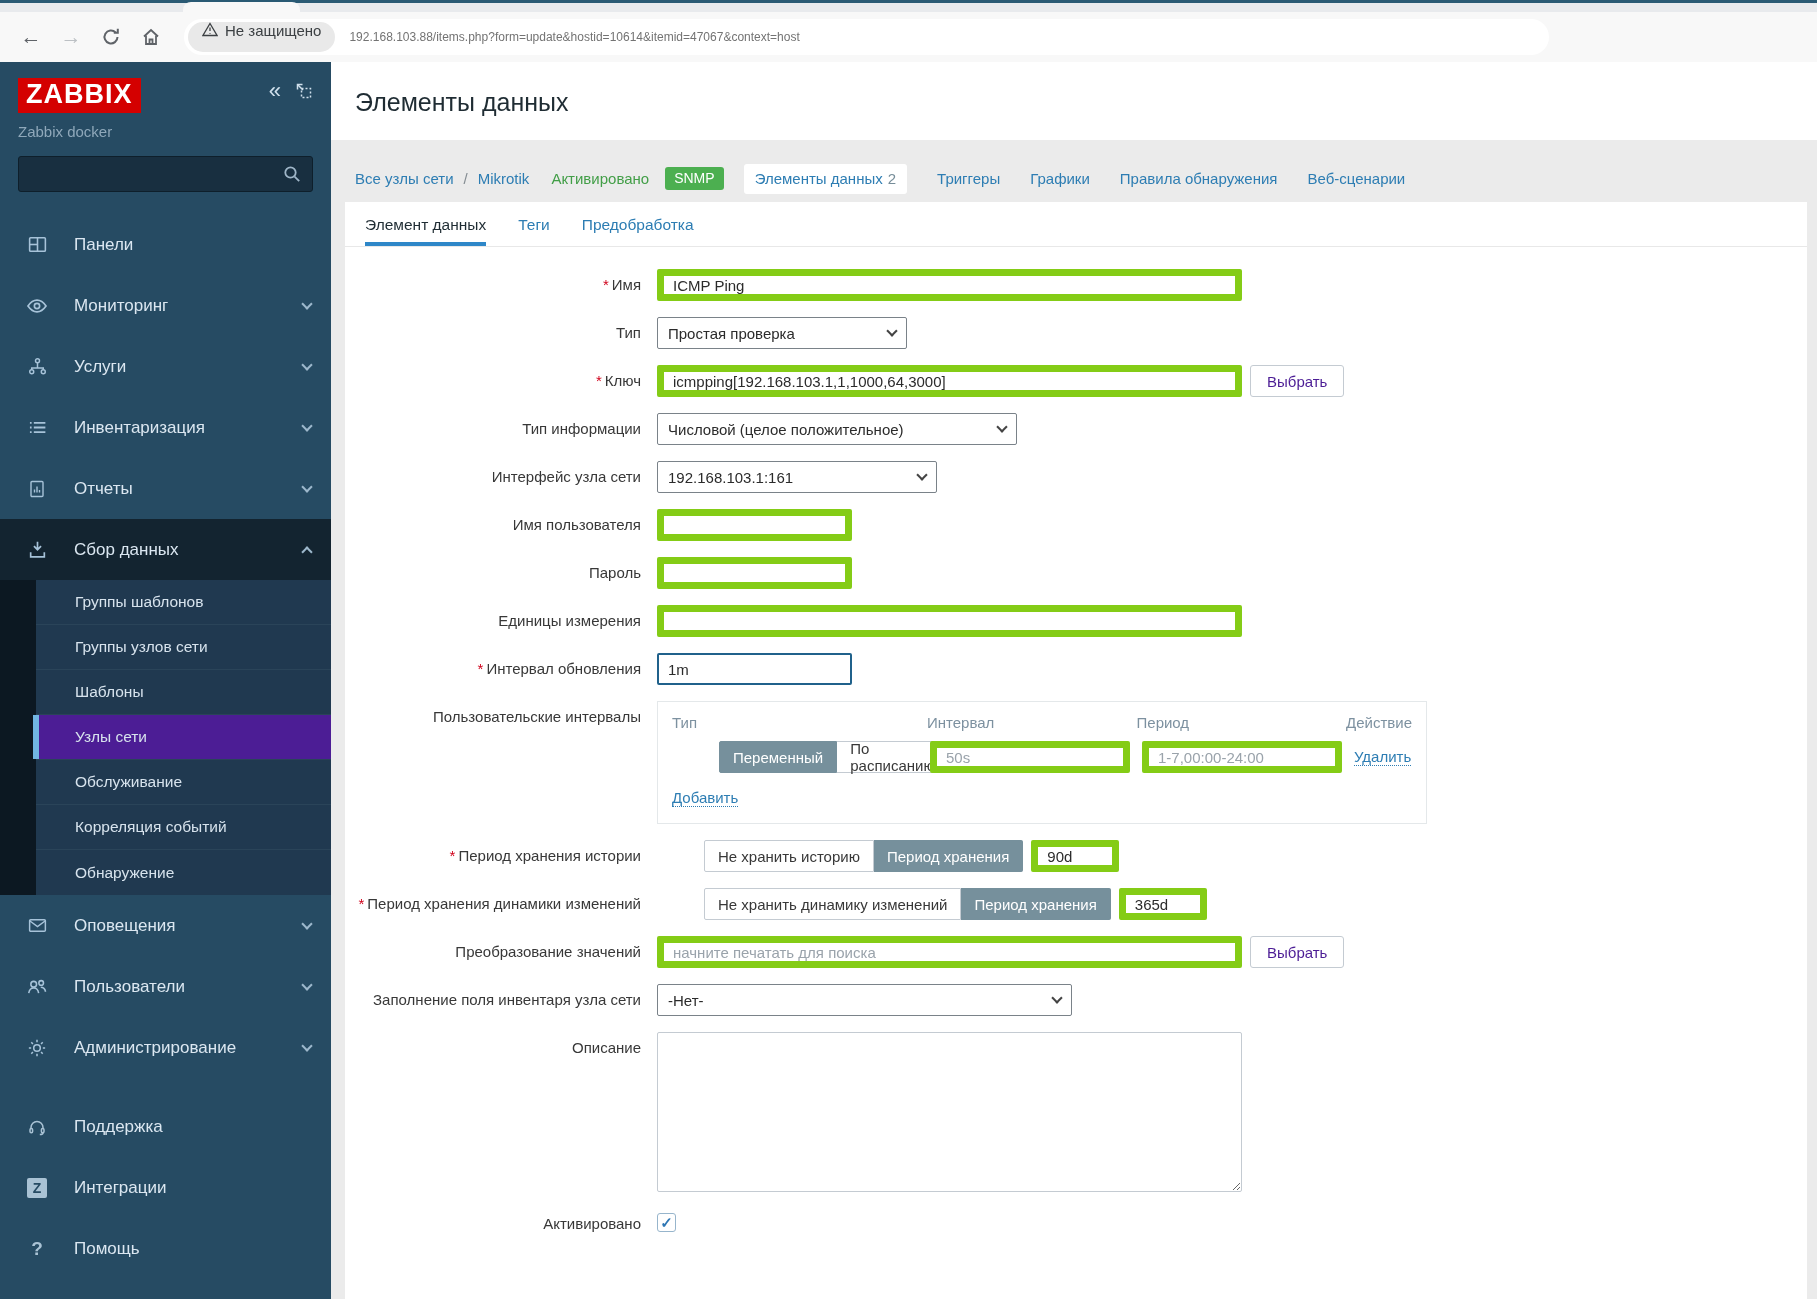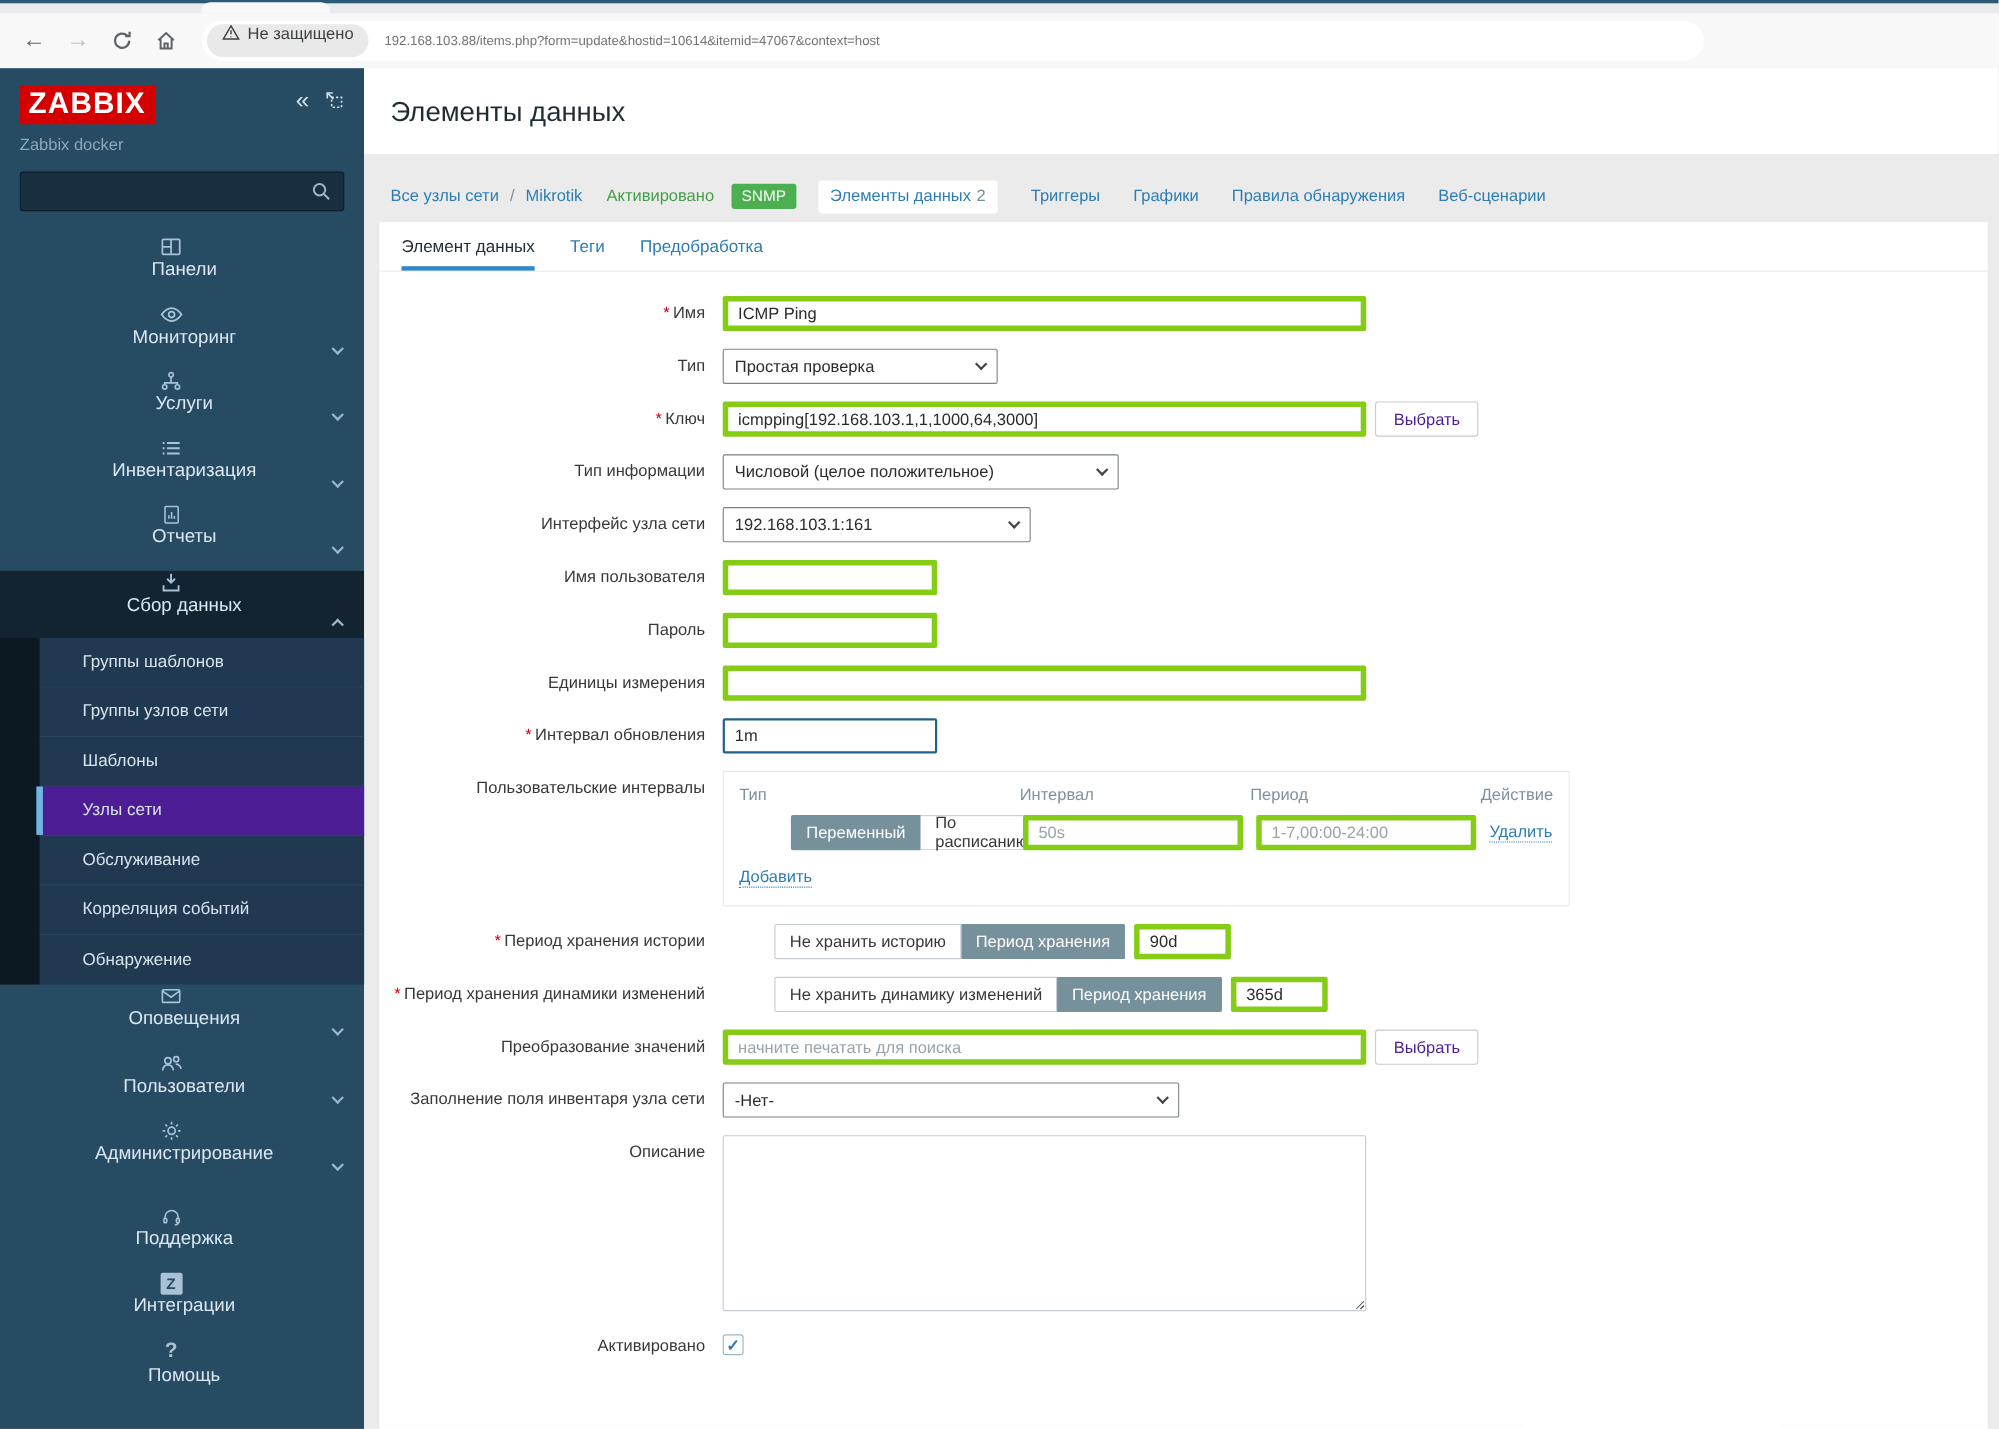--- a/index.html
+++ b/index.html
@@ -29,21 +29,21 @@
   .logo-row { display:flex; align-items:flex-start; padding:16px 18px 0 18px; }
   .logo { background:#d40000; color:#ffffff; font-weight:bold; font-size:27px; letter-spacing:1px;
     padding:1px 8px 3px 8px; }
   .logo-btns { margin-left:auto; display:flex; align-items:center; gap:14px; padding-top:4px; }
   .collapse-glyph { font-size:22px; color:#cfe0ec; line-height:16px; cursor:pointer; }
   .server-name { color:#8fa8ba; font-size:15px; padding:10px 18px 0 18px; }
   .search-box { margin:16px 18px 0 18px; height:36px; background:#182f40; border:1px solid #0e1f2b;
     border-radius:3px; display:flex; align-items:center; padding:0 10px; }
   .search-box input { flex:1; background:transparent; border:none; outline:none; color:#dbe7f1; font-size:15px; }
   .menu { margin-top:22px; }
-  .m-item { height:61px; display:flex; align-items:center; padding:0 20px 0 24px; cursor:pointer; font-size:17px;flex-direction:column; }
+  .m-item { height:61px; display:flex; align-items:center; padding:0 20px 0 24px; cursor:pointer; font-size:17px; }
   .m-item .mi-ico { width:26px; margin-right:24px; display:flex; justify-content:center; }
   .m-item .chev { margin-left:auto; }
   .chev { width:8px; height:8px; border-right:2px solid #9db8cc; border-bottom:2px solid #9db8cc;
     transform:rotate(45deg); margin-top:-4px; }
   .chev.up { transform:rotate(-135deg); margin-top:4px; }
   .m-item.section-open { background:#132430; }
   .submenu { background:#203950; position:relative; }
   .submenu::before { content:""; position:absolute; left:0; top:0; bottom:0; width:36px; background:#0c1822; }
   .s-item { position:relative; height:45px; display:flex; align-items:center; margin-left:36px;
     padding-left:39px; font-size:15.5px; color:#d7e3ed; border-bottom:1px solid #2a4459; cursor:pointer; }
@@ -74,21 +74,21 @@
   .tabs-row { display:flex; gap:32px; padding:14px 0 0 20px; border-bottom:1px solid #e8e8e8; font-size:15.5px; }
   .tab { padding-bottom:12px; position:relative; cursor:pointer; }
   .tab.active { color:#1f2c33; }
   .tab.active::after { content:""; position:absolute; left:0; right:0; bottom:0; height:4px; background:#2e87c8; }
 
   .form { padding-top:22px; font-size:15px; color:#383838; }
   .frow { display:flex; margin-bottom:16px; align-items:flex-start; }
   .flabel { width:312px; flex:none; text-align:right; padding-right:16px; padding-top:7px; }
   .req { color:#d0021b; margin-right:3px; }
   .fctrl { display:flex; align-items:flex-start; gap:8px; }
-  .tinput { height:32px; border:5px solid #84cc16; border-radius:2px; background:#fff;
+  .tinput { height:32px; border:7px solid #84cc16; border-radius:2px; background:#fff;
     font-family:"Liberation Sans",sans-serif; font-size:15px; color:#2b2b2b; padding:0 9px; outline:none; }
   .tinput::placeholder { color:#9aa3ab; }
   .tinput.focused { border:2px solid #20618b; }
   .w585 { width:585px; } .w300 { width:360px; } .w280 { width:280px; } .w250 { width:250px; }
   .w195 { width:195px; } .w88 { width:88px; } .w415 { width:415px; } .w200 { width:200px; }
   .selectbox { height:32px; border:1px solid #7a8289; border-radius:2px; background:#fff;
     display:flex; align-items:center; padding:0 10px; cursor:pointer; color:#2b2b2b; }
   .selectbox .sel-chev { margin-left:auto; width:8px; height:8px; border-right:2px solid #444;
     border-bottom:2px solid #444; transform:rotate(45deg); margin-top:-4px; }
   .btn { height:32px; background:#fff; border:1px solid #c4cbd2; border-radius:3px; padding:0 16px;

